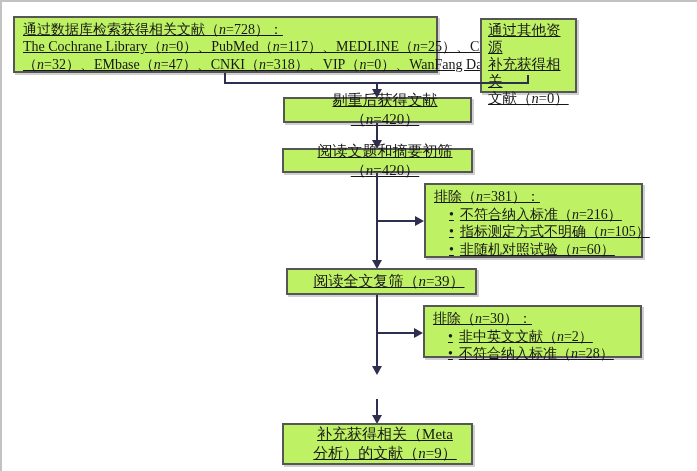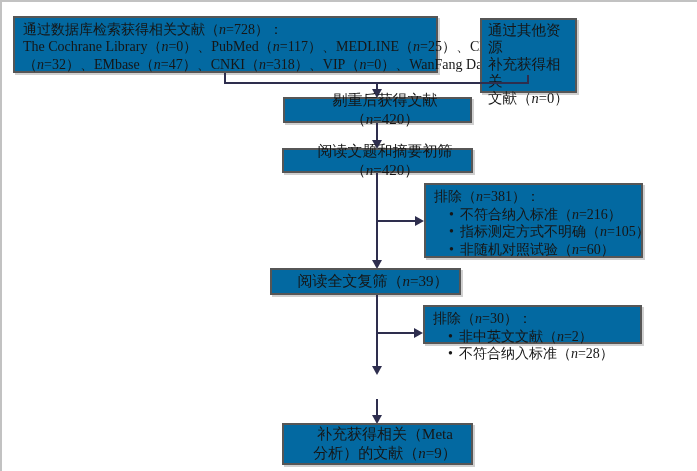--- a/index.html
+++ b/index.html
@@ -8,22 +8,23 @@
     width:697px;height:471px;
     background:var(--background,#fff);
     font-family:"Liberation Serif","DejaVu Serif",serif;
     color:var(--text,#161616);
     overflow:hidden;
   }
   .frame{position:absolute;background:var(--frame,#c2c2c2);}
   .box{
     position:absolute;box-sizing:border-box;
     border:2px solid var(--box-border,#565656);
-    background:#0369a1;
+    background:#bef264;
     box-shadow:2px 2px 0 rgba(150,150,150,.45);
+    text-decoration:underline;
   }
   .box.center{
     display:flex;align-items:center;justify-content:center;
     text-align:center;font-size:15px;padding-left:15px;
   }
   .box.left{padding:3px 8px;}
   .multiline{font-size:14px;line-height:17.3px;white-space:nowrap;}
   .excl{font-size:14px;line-height:17.5px;}
   .excl .bullet-line{display:flex;gap:6px;padding-left:15px;white-space:nowrap;}
   .bullet{flex:0 0 auto;}
@@ -89,30 +90,30 @@
     <div class="bullet-line">
       <span class="bullet">•</span>
       <span>指标测定方式不明确（<i>n</i>=105）</span>
     </div>
     <div class="bullet-line">
       <span class="bullet">•</span>
       <span>非随机对照试验（<i>n</i>=60）</span>
     </div>
   </div>
 
-  <div class="box center" style="left:270px;top:268px;width:191px;height:27px;align-items:center;">
+  <div class="box center" style="left:286px;top:268px;width:191px;height:27px;align-items:center;">
     <span>阅读全文复筛（<i>n</i>=39）</span>
   </div>
 
   <div class="vline" style="left:376px;top:295px;height:72px;"></div>
   <div class="arrow-down" style="left:372px;top:366px;"></div>
   <div class="hline" style="left:377px;top:332px;width:38px;"></div>
   <div class="arrow-right" style="left:414px;top:328px;"></div>
 
-  <div class="box left excl" style="left:423px;top:305px;width:219px;height:39px;">
+  <div class="box left excl" style="left:423px;top:305px;width:219px;height:53px;">
     <div>排除（<i>n</i>=30）：</div>
     <div class="bullet-line">
       <span class="bullet">•</span>
       <span>非中英文文献（<i>n</i>=2）</span>
     </div>
     <div class="bullet-line">
       <span class="bullet">•</span>
       <span>不符合纳入标准（<i>n</i>=28）</span>
     </div>
   </div>

